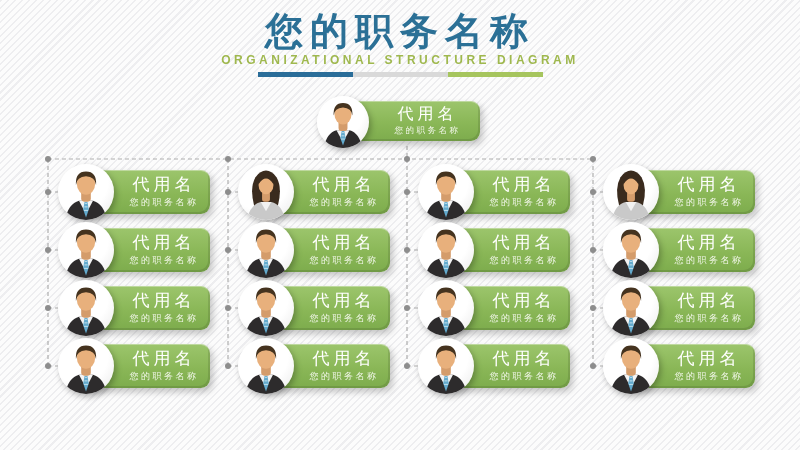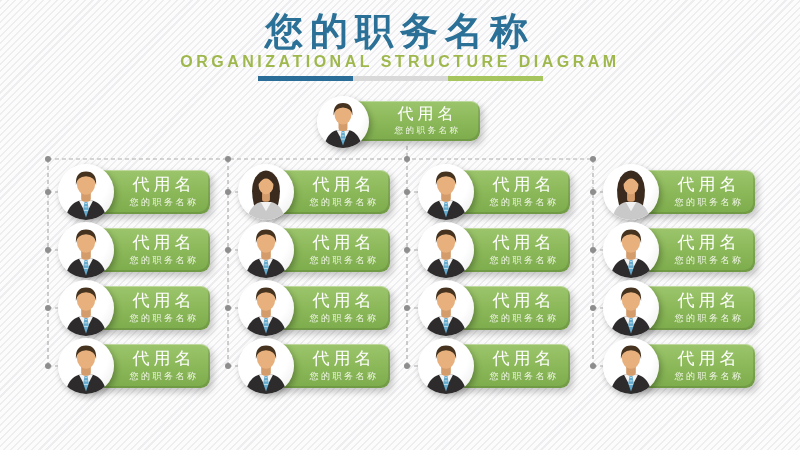--- a/index.html
+++ b/index.html
@@ -4,21 +4,21 @@
 <style>
   html,body{margin:0;padding:0;}
   body{width:800px;height:450px;overflow:hidden;font-family:"Liberation Sans","DejaVu Sans",sans-serif;}
   #stage{position:relative;width:800px;height:450px;
     background-color:#fcfcfc;
     background-image:repeating-linear-gradient(135deg, rgba(205,205,212,.30) 0px, rgba(205,205,212,.30) 1.5px, transparent 1.5px, transparent 5px);
   }
   
   .header{position:absolute;top:0;left:0;right:0;text-align:center;}
   .header h1{margin:6px 0 0 0;font-size:38px;font-weight:bold;letter-spacing:7px;color:#2b7096;}
-  .subtitle{margin-top:-4px;font-size:16px;letter-spacing:3.5px;color:#9fb84e;font-weight:bold;}
+  .subtitle{margin-top:-4px;font-size:12px;letter-spacing:3.5px;color:#9fb84e;font-weight:bold;}
   .bar{width:285px;height:5px;margin:5px auto 0 auto;display:flex;}
   .bar span{flex:1;height:100%;}
   
   #connectors{position:absolute;left:0;top:0;}
   .node{position:absolute;width:152px;height:56px;cursor:default;}
   .node .plate{position:absolute;left:26px;top:6px;right:0;height:44px;border-radius:9px;
     background:linear-gradient(180deg,#9cc56c 0%,#8ab757 55%,#7dac4d 100%);
     box-shadow:3px 4px 7px rgba(0,0,0,.22), inset 0 1px 0 rgba(255,255,255,.35), inset -2px -2px 0 rgba(0,0,0,.10);
     display:flex;flex-direction:column;justify-content:center;align-items:center;
     padding-left:34px;box-sizing:border-box;}

